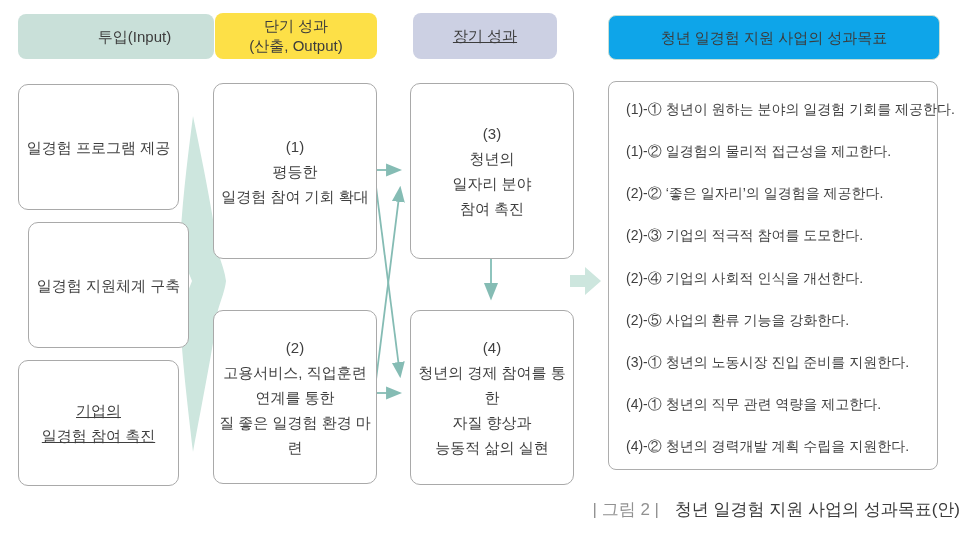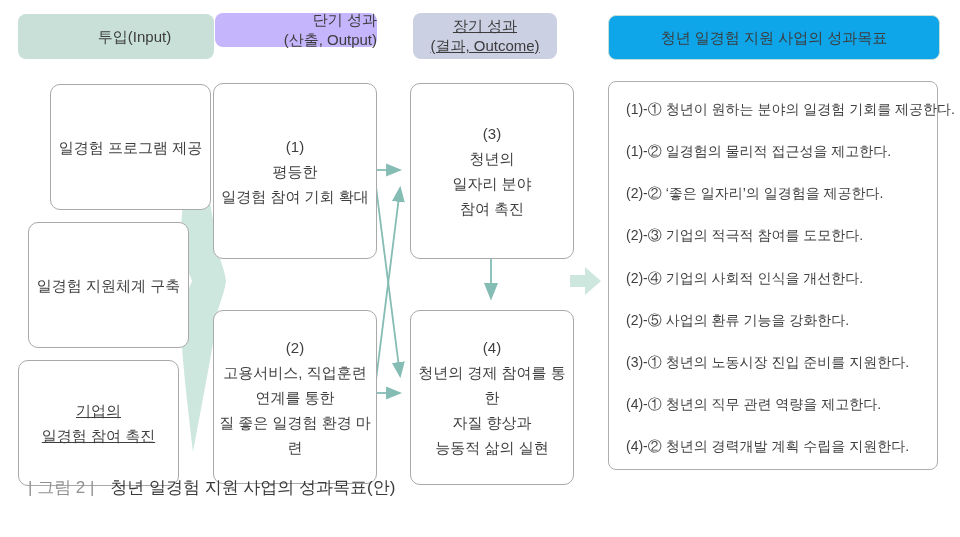--- a/index.html
+++ b/index.html
@@ -8,46 +8,46 @@
     font-family:"Liberation Sans", sans-serif; color:#404040; overflow:hidden;
   }
   .arrow-layer { position:absolute; left:0; top:0; width:960px; height:537px; pointer-events:none; }
 
   .hdr {
     position:absolute; border-radius:8px; display:flex; flex-direction:column;
     align-items:center; justify-content:center; text-align:center;
     font-size:15px; line-height:20px; color:#3c3c3c; font-weight:500;
   }
   .h-input { left:18px;  top:14px; width:159px; height:45px; background:#c9e0d9;padding-left:37px; }
-  .h-short { left:215px; top:13px; width:162px; height:34px; background:#c4b5fd;align-items:flex-end; }
+  .h-short { left:215px; top:13px; width:162px; height:46px; background:#fde047; }
   .h-long  { left:413px; top:13px; width:144px; height:46px; background:#ccd0e3;text-decoration:underline; }
   .h-goal  { left:608px; top:15px; width:330px; height:43px; background:#0ea5e9; border:1px solid #c6ded5; }
 
   .box {
     position:absolute; background:#ffffff; border:1px solid #a9a9a9; border-radius:10px;
     display:flex; flex-direction:column; align-items:center; justify-content:center;
     text-align:center; font-size:15px; line-height:25px; color:#3f3f3f;
   }
-  .in1 { left:18px;  top:84px;  width:159px; height:124px;margin-left:32px; }
+  .in1 { left:18px;  top:84px;  width:159px; height:124px; }
   .in2 { left:28px;  top:222px; width:159px; height:124px; }
   .in3 { left:18px;  top:360px; width:159px; height:124px;text-decoration:underline; }
   .out1{ left:213px; top:83px;  width:162px; height:174px; }
   .out2{ left:213px; top:310px; width:162px; height:172px; }
   .oc3 { left:410px; top:83px;  width:162px; height:174px; }
   .oc4 { left:410px; top:310px; width:162px; height:173px; }
 
   .panel {
     position:absolute; left:608px; top:81px; width:330px; height:389px;
     background:#ffffff; border:1px solid #adadad; border-radius:8px;
     box-sizing:border-box; padding:18px 8px 14px 17px;
     display:flex; flex-direction:column; justify-content:space-between;
   }
   .goal-item { font-size:14px; line-height:18px; color:#3f3f3f; white-space:nowrap; }
 
-  .caption { position:absolute; left:0; right:0; top:476px; text-align:left; font-size:17px; line-height:24px;padding-left:28px; }
+  .caption { position:absolute; left:0; right:0; top:498px; text-align:right; font-size:17px; line-height:24px; }
   .cap-label { color:#919191; }
   .cap-title { color:#3a3a3a; margin-left:11px; font-weight:500; }
 
   .line { display:block; }
 </style>
 </head>
 <body>
 
 <div class="stage">
 
@@ -80,21 +80,20 @@
 
   <div class="hdr h-input">
     <span class="line">투입(Input)</span>
   </div>
   <div class="hdr h-short">
     <span class="line">단기 성과</span>
     <span class="line">(산출, Output)</span>
   </div>
   <div class="hdr h-long">
     <span class="line">장기 성과</span>
-    <span class="line">(결과, Outcome)</span>
   </div>
   <div class="hdr h-goal">
     <span class="line">청년 일경험 지원 사업의 성과목표</span>
   </div>
 
   <div class="box in1">
     <span class="line">일경험 프로그램 제공</span>
   </div>
   <div class="box in2">
     <span class="line">일경험 지원체계 구축</span>

